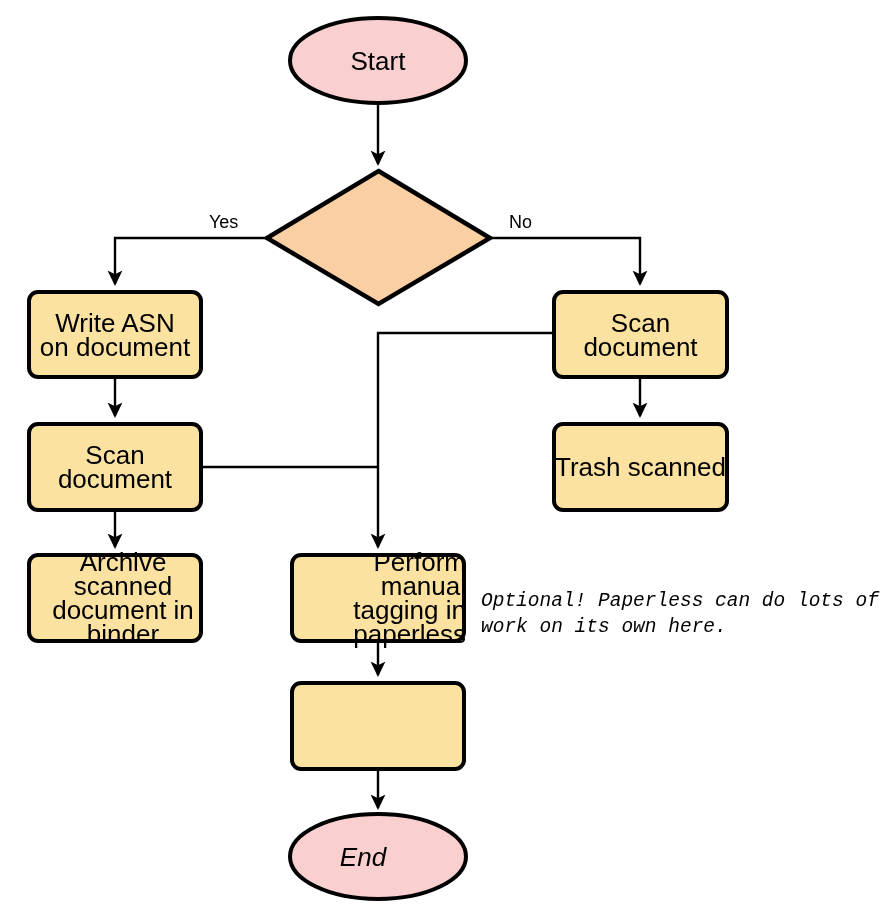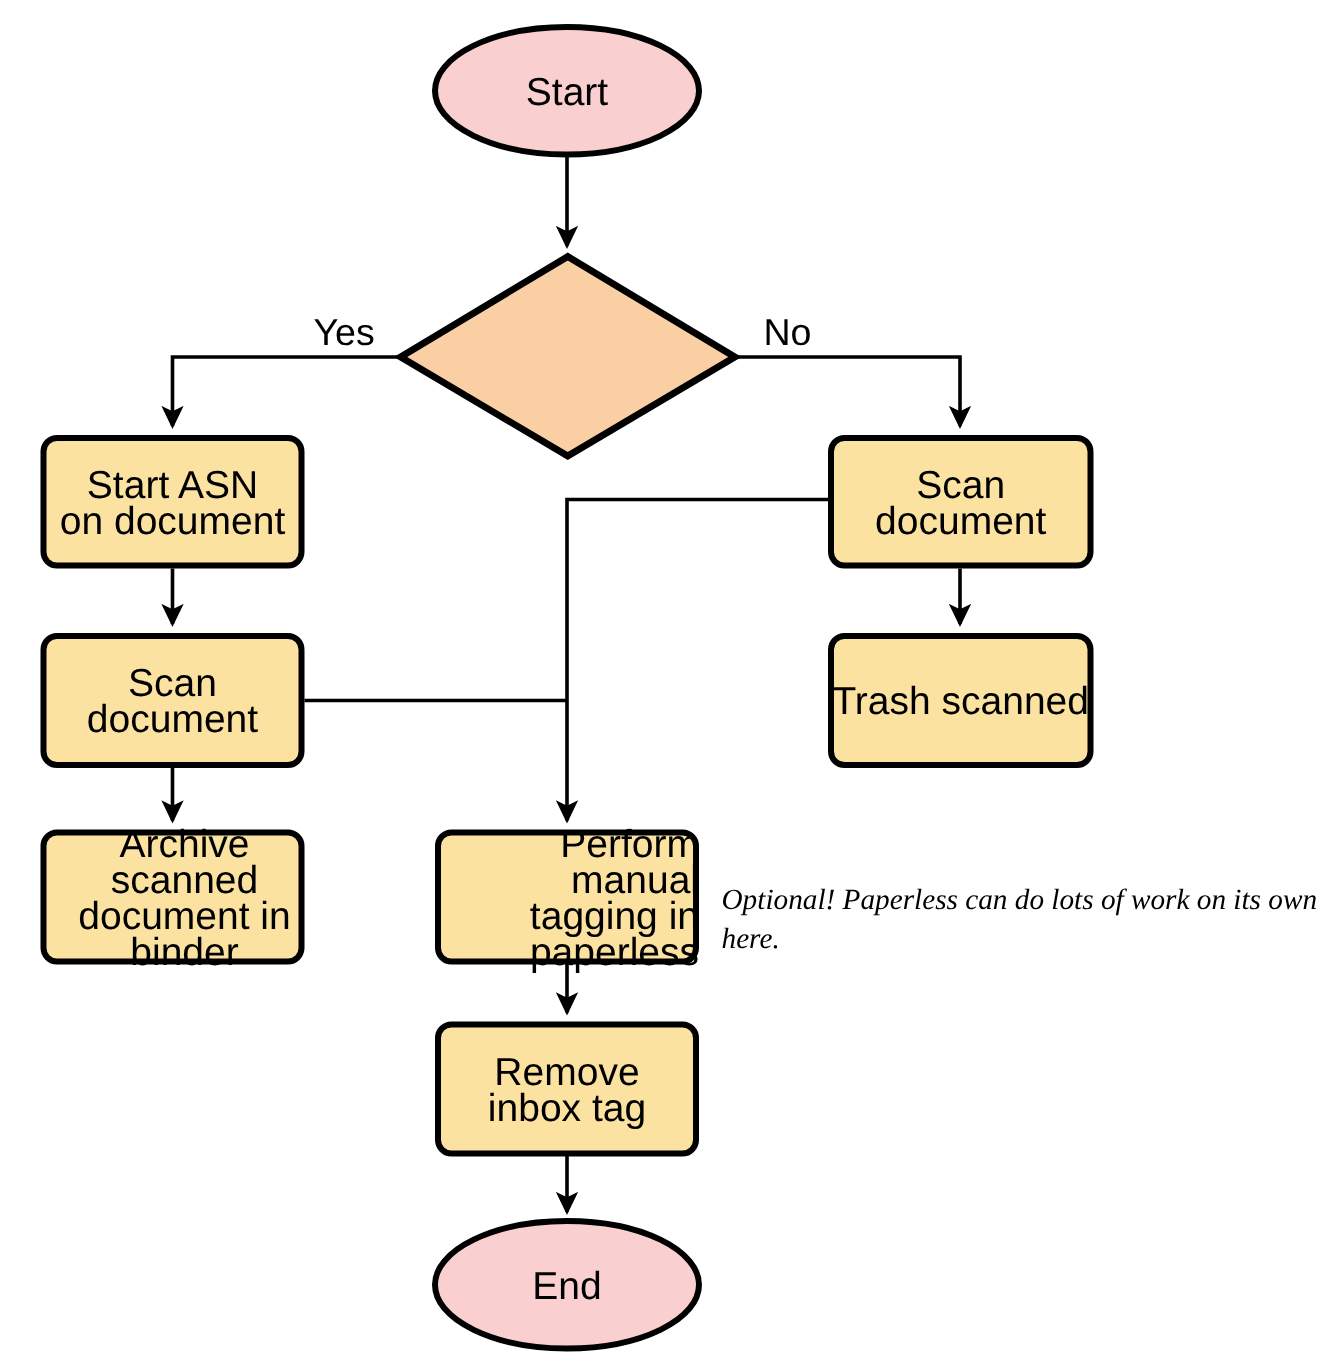--- a/index.html
+++ b/index.html
@@ -33,32 +33,32 @@
     color: #000000;
     font-size: 26px;
     line-height: 24px;
     font-family: "Liberation Sans", sans-serif;
     white-space: pre-line;
     pointer-events: none;
   }
   .edge-label {
     position: absolute;
     color: #000000;
-    font-size: 25px;
+    font-size: 18px;
     line-height: 22px;
     font-family: "Liberation Sans", sans-serif;
     white-space: nowrap;
   }
   .note-text {
     position: absolute;
     color: #000000;
     font-size: 19.5px;
     line-height: 26px;
     font-style: italic;
-    font-family: Liberation Serif, serif;
+    font-family: Liberation Mono, monospace;
   }
 </style>
 </head>
 <body>
 
 <div id="canvas">
 
   <svg id="flow-svg" viewBox="0 0 888 907">
     <defs>
       <marker id="arrowhead" markerWidth="7" markerHeight="7" refX="5.6" refY="3.3" orient="auto" markerUnits="strokeWidth">
@@ -103,41 +103,39 @@
     <path d="M 203 467 L 378 467" fill="none" stroke="#000000" stroke-width="2.4"></path>
 
     <path d="M 378 641 L 378 675" fill="none" stroke="#000000" stroke-width="2.4" marker-end="url(#arrowhead)"></path>
 
     <path d="M 378 769 L 378 808" fill="none" stroke="#000000" stroke-width="2.4" marker-end="url(#arrowhead)"></path>
   </svg>
 
   <div class="node-label" style="left:289px; top:18px; width:178px; height:85px;">Start</div>
 
 
-  <div class="node-label" style="left:27px; top:290px; width:176px; height:89px;">Start ASN
+  <div class="node-label" style="left:27px; top:290px; width:176px; height:89px;">Write ASN
 on document</div>
 
   <div class="node-label" style="left:27px; top:422px; width:176px; height:90px;">Scan document</div>
 
   <div class="node-label" style="left:35px; top:553px; width:176px; height:90px;">Archive scanned
 document in
 binder</div>
 
   <div class="node-label" style="left:552px; top:290px; width:177px; height:89px;">Scan document</div>
 
   <div class="node-label" style="left:552px; top:422px; width:177px; height:90px;">Trash scanned</div>
 
   <div class="node-label" style="left:290px; top:553px; width:176px; height:90px;text-align:right;">Perform manual
 tagging in
 paperless</div>
 
-  <div class="node-label" style="left:290px; top:681px; width:176px; height:90px;">Remove
-inbox tag</div>
 
-  <div class="node-label" style="left:289px; top:814px; width:178px; height:85px;">End</div>
+  <div class="node-label" style="left:274px; top:814px; width:178px; height:85px;font-style:italic;">End</div>
 
   <div class="edge-label" style="left:209px; top:211px;">Yes</div>
 
   <div class="edge-label" style="left:509px; top:211px;">No</div>
 
   <div class="note-text" style="left:481px; top:588px; width:404px;">Optional! Paperless can do lots of work on its own here.</div>
 
 </div>
 
 </body></html>

